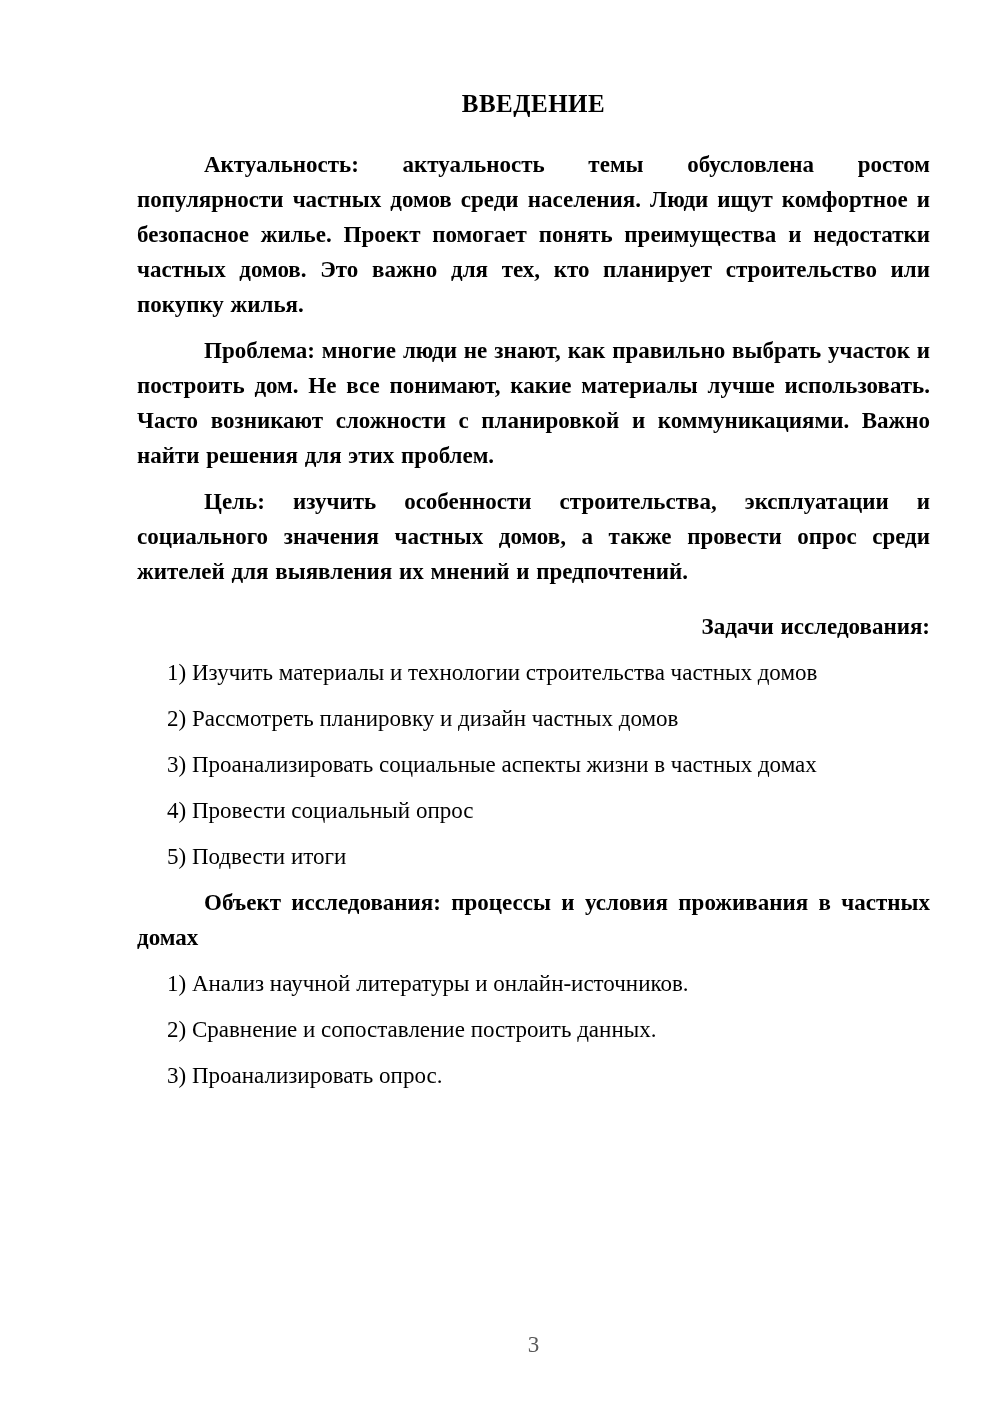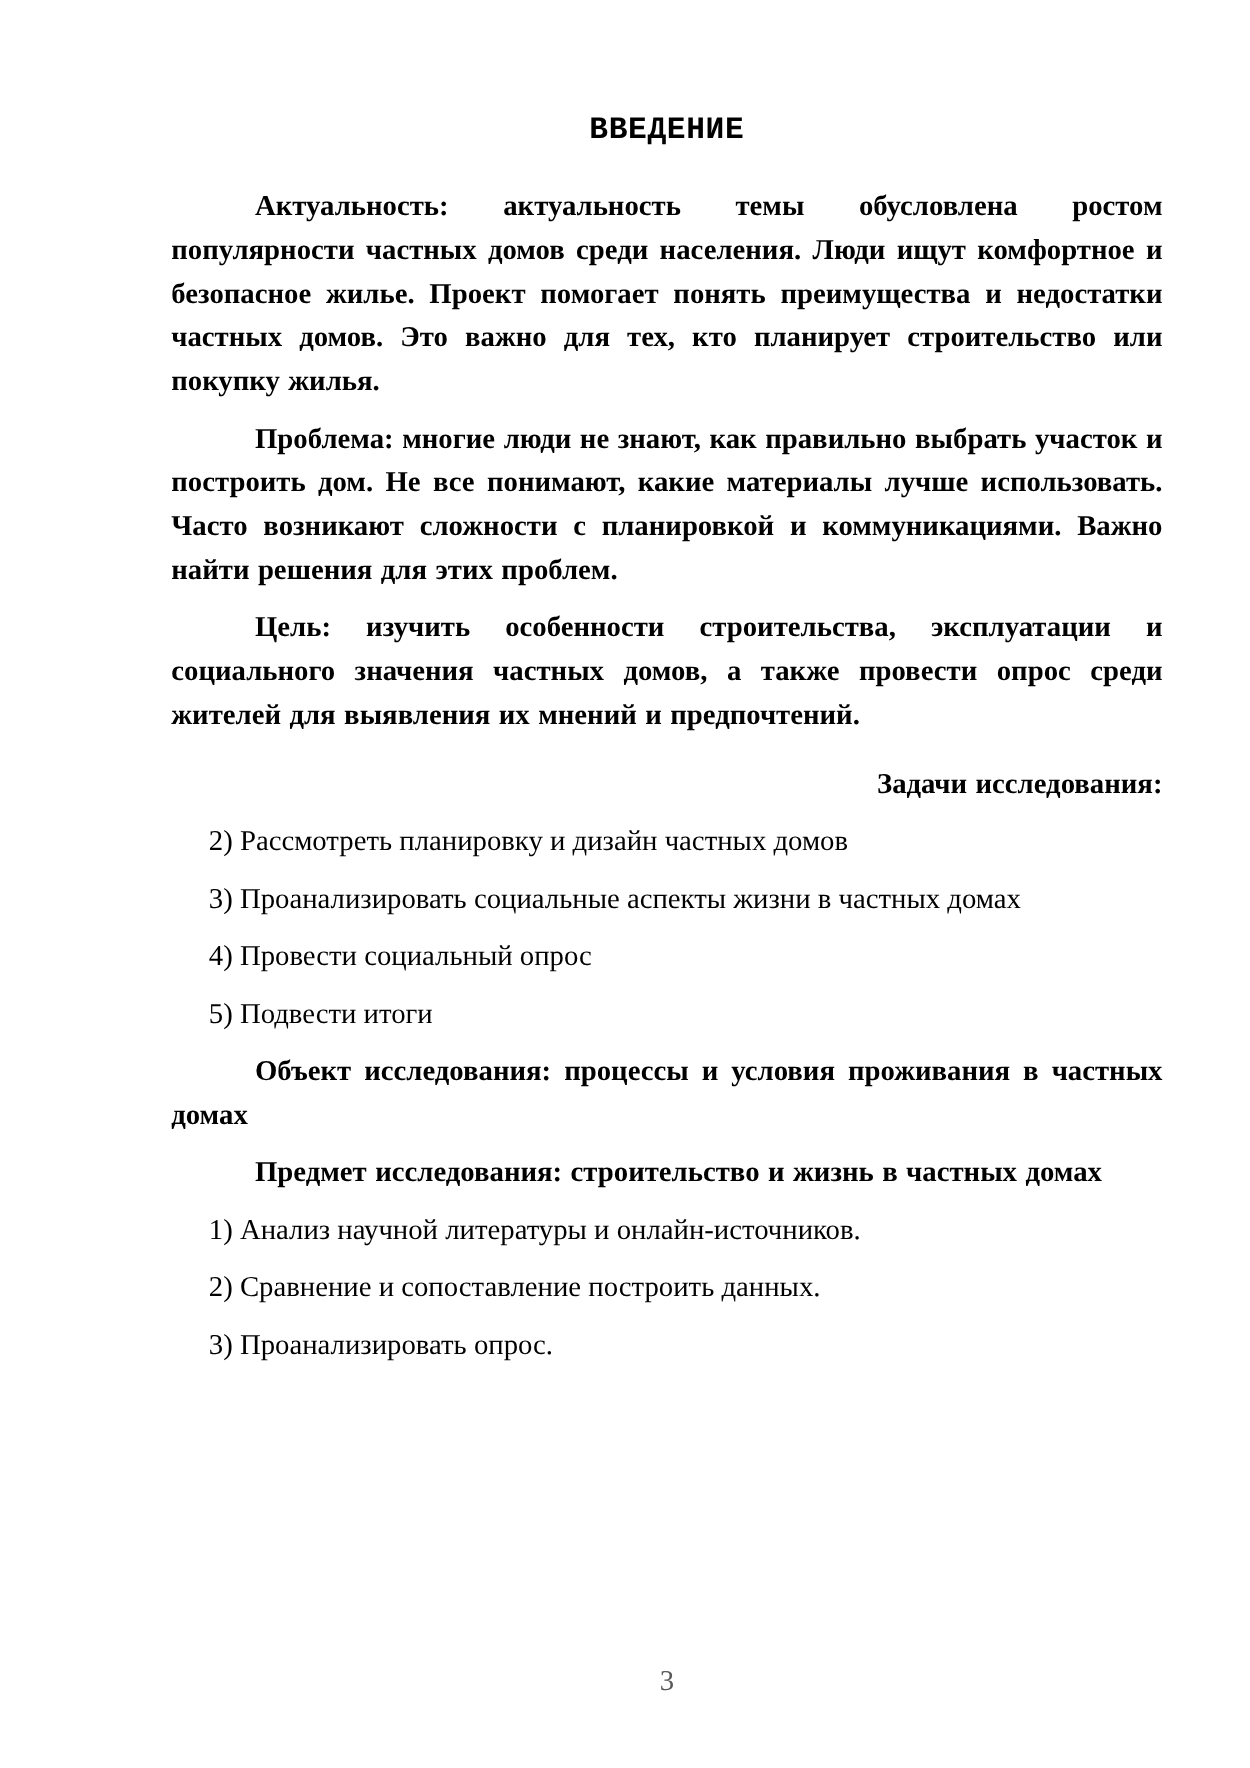--- a/index.html
+++ b/index.html
@@ -21,21 +21,20 @@
     top: 86px;
     width: 793px;
   }
   .doc-title {
     font-size: 25px;
     font-weight: bold;
     line-height: 35px;
     text-align: center;
     margin: 0 0 26px 0;
     letter-spacing: 0.5px;
-    font-family: Liberation Mono, monospace;
   }
   .para {
     font-size: 23px;
     line-height: 35px;
     text-align: justify;
     text-indent: 67px;
     margin: 0 0 11px 0;
     word-spacing: 1px;
     font-weight: bold;
   }
@@ -69,39 +68,42 @@
 
   <p class="para">Актуальность: актуальность темы обусловлена ростом популярности частных домов среди населения. Люди ищут комфортное и безопасное жилье. Проект помогает понять преимущества и недостатки частных домов. Это важно для тех, кто планирует строительство или покупку жилья.</p>
 
   <p class="para">Проблема: многие люди не знают, как правильно выбрать участок и построить дом. Не все понимают, какие материалы лучше использовать. Часто возникают сложности с планировкой и коммуникациями. Важно найти решения для этих проблем.</p>
 
   <p class="para">Цель: изучить особенности строительства, эксплуатации и социального значения частных домов, а также провести опрос среди жителей для выявления их мнений и предпочтений.</p>
 
   <p class="para heading-line">Задачи исследования:</p>
 
   <p class="list-item">
+    <span>1)</span>
+    <span>Изучить материалы и технологии строительства частных домов</span>
+  </p>
+  <p class="list-item">
     <span>2)</span>
     <span>Рассмотреть планировку и дизайн частных домов</span>
   </p>
   <p class="list-item">
     <span>3)</span>
     <span>Проанализировать социальные аспекты жизни в частных домах</span>
   </p>
   <p class="list-item">
     <span>4)</span>
     <span>Провести социальный опрос</span>
   </p>
   <p class="list-item">
     <span>5)</span>
     <span>Подвести итоги</span>
   </p>
 
   <p class="para">Объект исследования: процессы и условия проживания в частных домах</p>
 
-  <p class="para">Предмет исследования: строительство и жизнь в частных домах</p>
 
 
 
   <p class="list-item">
     <span>1)</span>
     <span>Анализ научной литературы и онлайн-источников.</span>
   </p>
   <p class="list-item">
     <span>2)</span>
     <span>Сравнение и сопоставление построить данных.</span>

